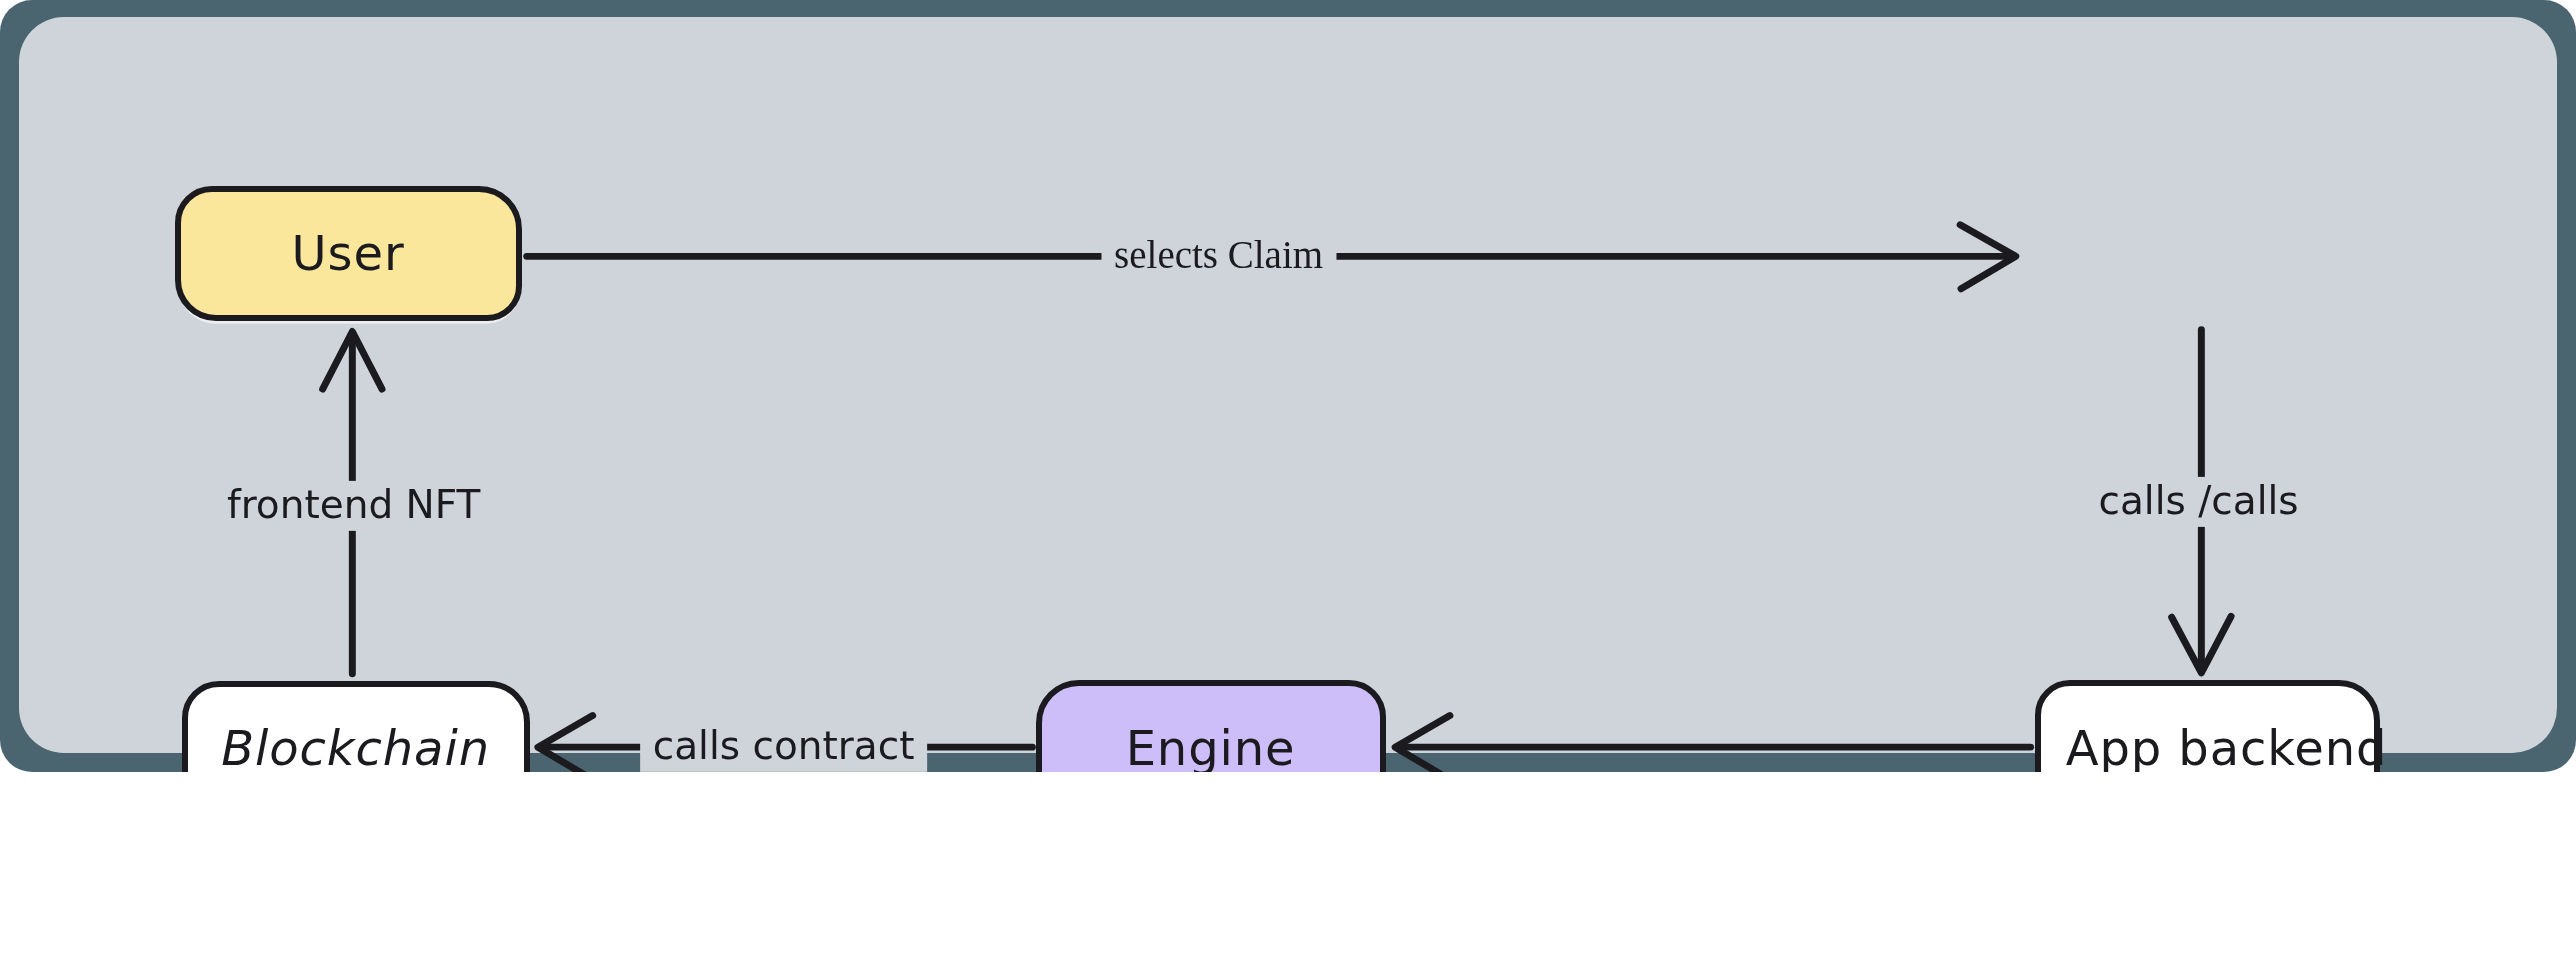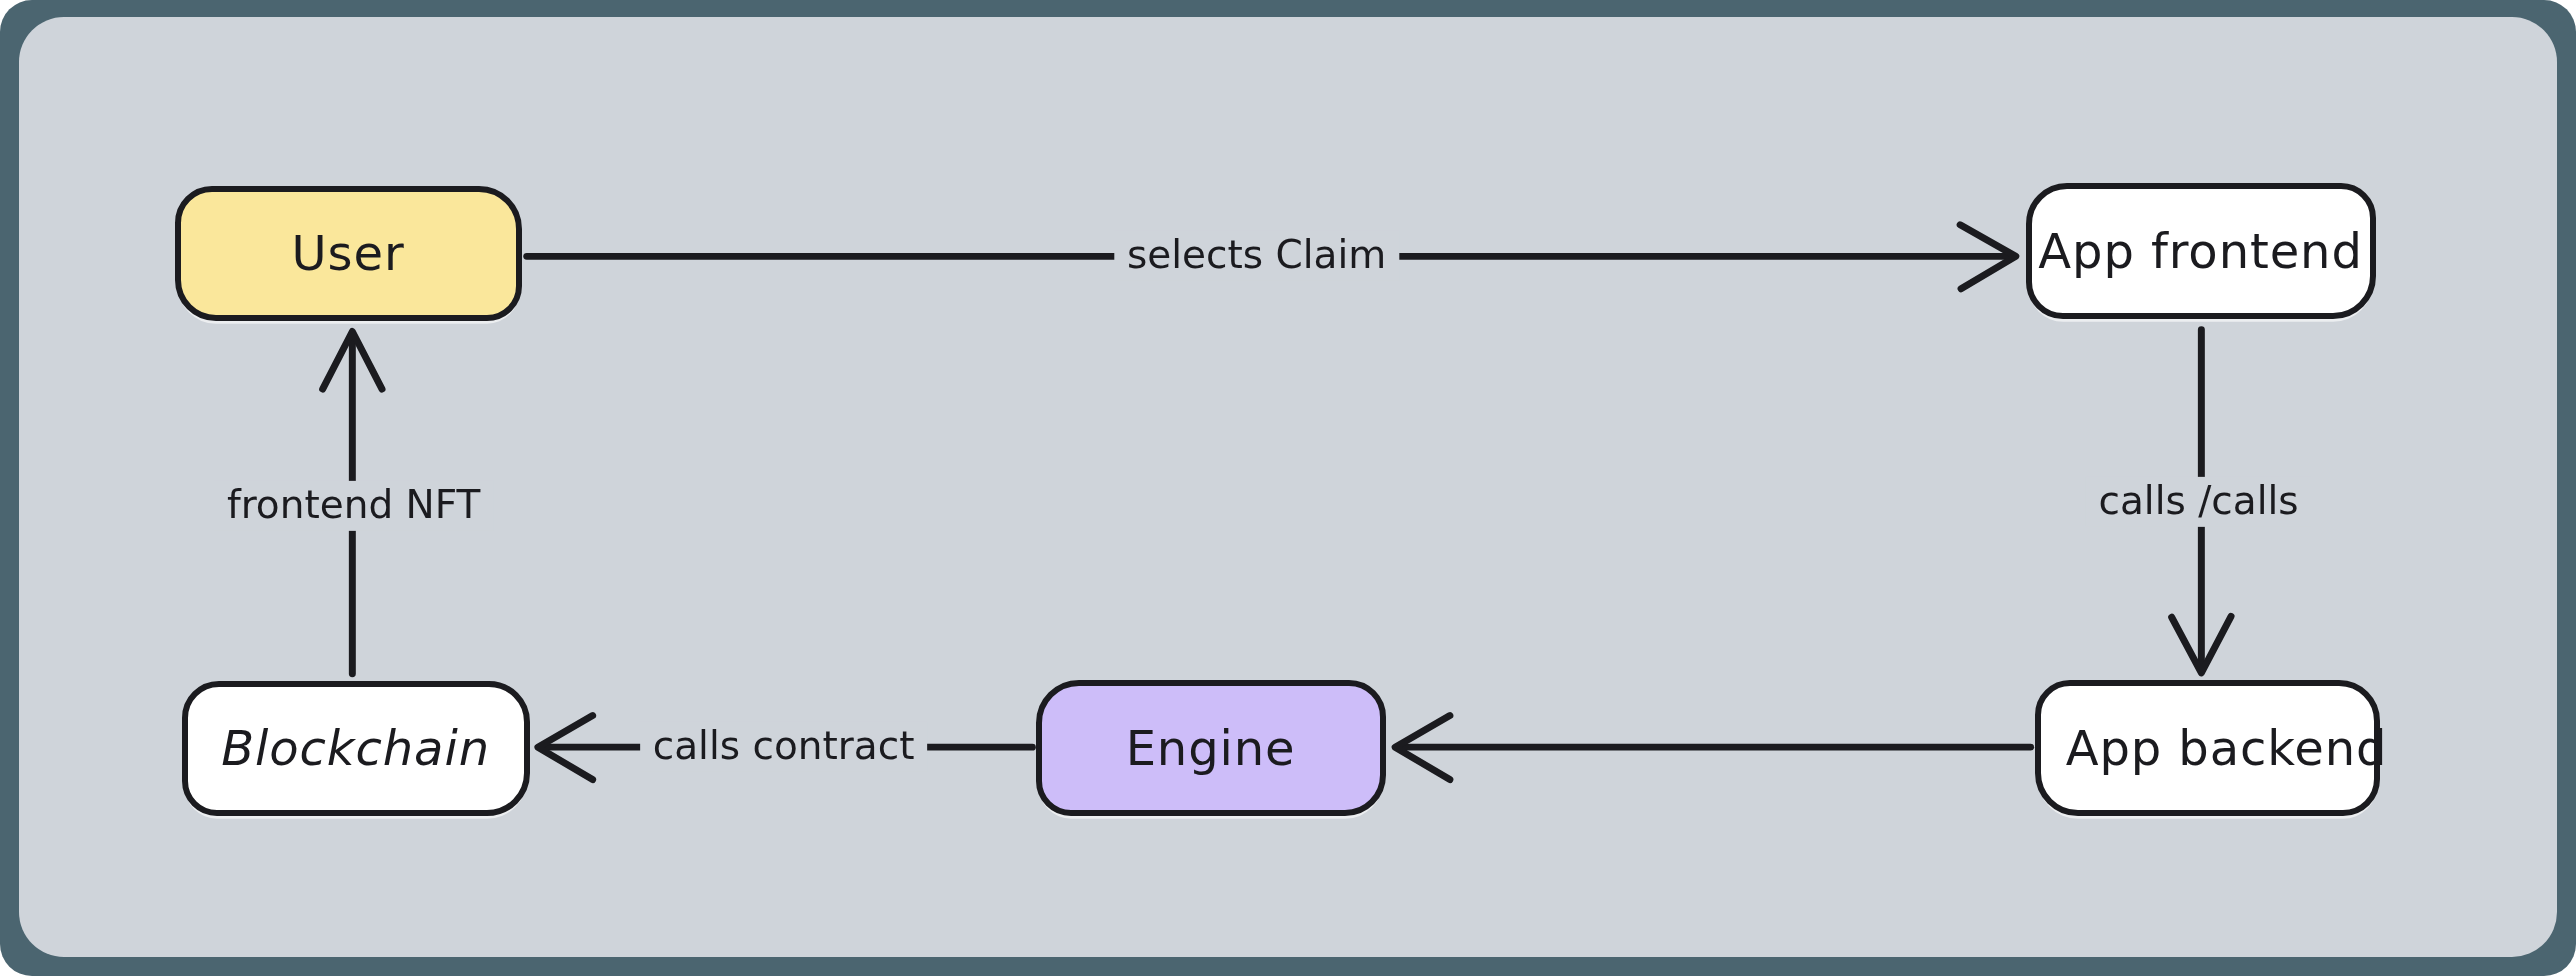--- a/index.html
+++ b/index.html
@@ -10,21 +10,21 @@
   *{box-sizing:border-box;margin:0;padding:0;}
   html,body{background:#ffffff;}
   body{
     width:2576px;height:976px;
     font-family:"DejaVu Sans", sans-serif;
     color:var(--stroke);
     position:relative;
   }
   .frame{
     position:absolute;inset:0;
-    width:2576px;height:976px;
+    width:2576px;height:772px;
     background:var(--frame);
     border-radius:32px;
     overflow:hidden;
   }
   .canvas{
     position:absolute;
     left:18.6px;top:16.7px;right:18.6px;bottom:18.6px;
     background:var(--canvas);
     border-radius:45px;
   }
@@ -59,21 +59,21 @@
   .node-blockchain{left:163px; top:664px; width:348px; height:135px; border-radius:37px 41px 43px 35px;}
   .edge-label{
     position:absolute;
     transform:translate(-50%,-50%);
     background:var(--canvas);
     padding:3.7px 13px;
     font-size:39px;
     white-space:nowrap;
     line-height:1.1;
   }
-  .el-1{left:1238px;top:239px;}
+  .el-1{left:1200px;top:239px;font-family:Liberation Serif, serif;}
   .el-2{left:2180px;top:485px;}
   .el-3{left:1691px;top:730px;}
   .el-4{left:765px; top:730px;}
   .el-5{left:335px; top:489px;}
 </style>
 </head>
 <body>
 
 <div class="frame">
   <div class="canvas">
@@ -93,23 +93,20 @@
       <path d="M618 753 L559 787 L618 822"></path>
 
       <line x1="359" y1="708" x2="359" y2="344"></line>
       <path d="M327 401 L359 339 L391 401"></path>
     </svg>
 
     <div class="node node-user" style="background: rgb(250, 231, 155);">
       <span class="node-label">User</span>
     </div>
 
-    <div class="node node-frontend" style="background: rgb(255, 255, 255);">
-      <span class="node-label">App frontend</span>
-    </div>
 
     <div class="node node-backend" style="background: rgb(255, 255, 255); padding-left: 39px;">
       <span class="node-label">App backend</span>
     </div>
 
     <div class="node node-engine" style="background: rgb(205, 189, 249);">
       <span class="node-label">Engine</span>
     </div>
 
     <div class="node node-blockchain" style="background: rgb(255, 255, 255); font-style: italic;">

